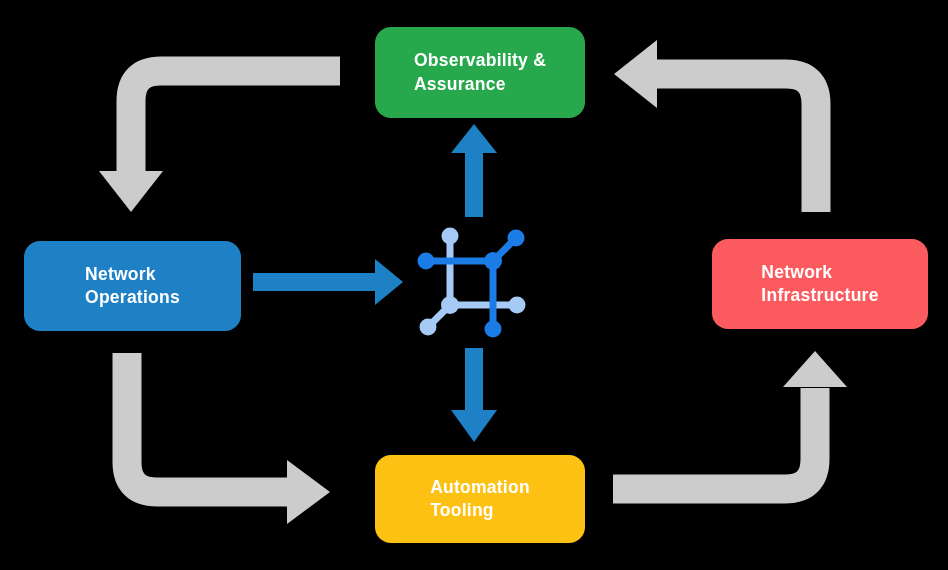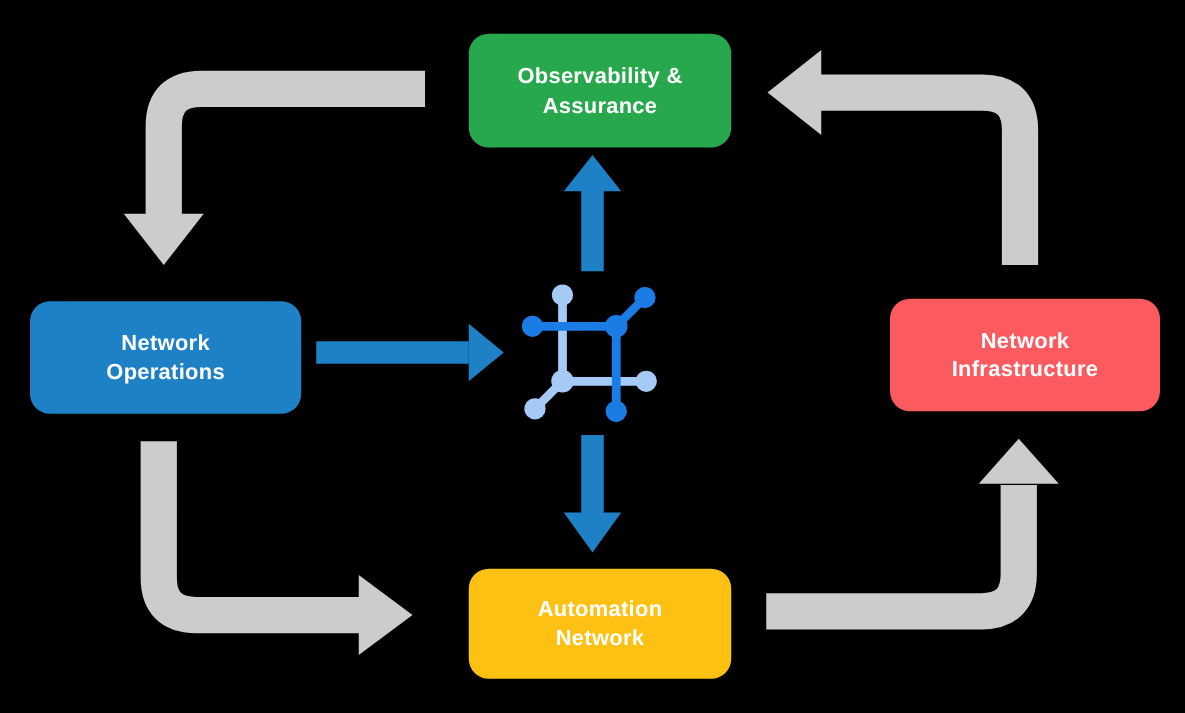--- a/index.html
+++ b/index.html
@@ -14,21 +14,20 @@
   .arrows {
     position: absolute;
     inset: 0;
   }
   .node {
     position: absolute;
     border-radius: 16px;
     display: flex;
     align-items: center;
     justify-content: center;
-    text-align: center;
     color: #ffffff;
     font-weight: 600;
     font-size: 17.5px;
     line-height: 1.32;
     letter-spacing: .25px;
     white-space: pre-line;
   }
   .node-observability { left: 375px; top: 27px;  width: 210px; height: 91px; background: #27A84D; }
   .node-operations    { left: 24px;  top: 241px; width: 217px; height: 90px; background: #1E81C5; }
   .node-infrastructure{ left: 712px; top: 239px; width: 216px; height: 90px; background: #FB5B5E; }
@@ -109,15 +108,15 @@
   <div class="node node-observability">Observability &amp;
 Assurance</div>
 
   <div class="node node-operations">Network
 Operations</div>
 
   <div class="node node-infrastructure">Network
 Infrastructure</div>
 
   <div class="node node-automation">Automation
-Network</div>
+Tooling</div>
 
 </div>
 
 </body></html>

